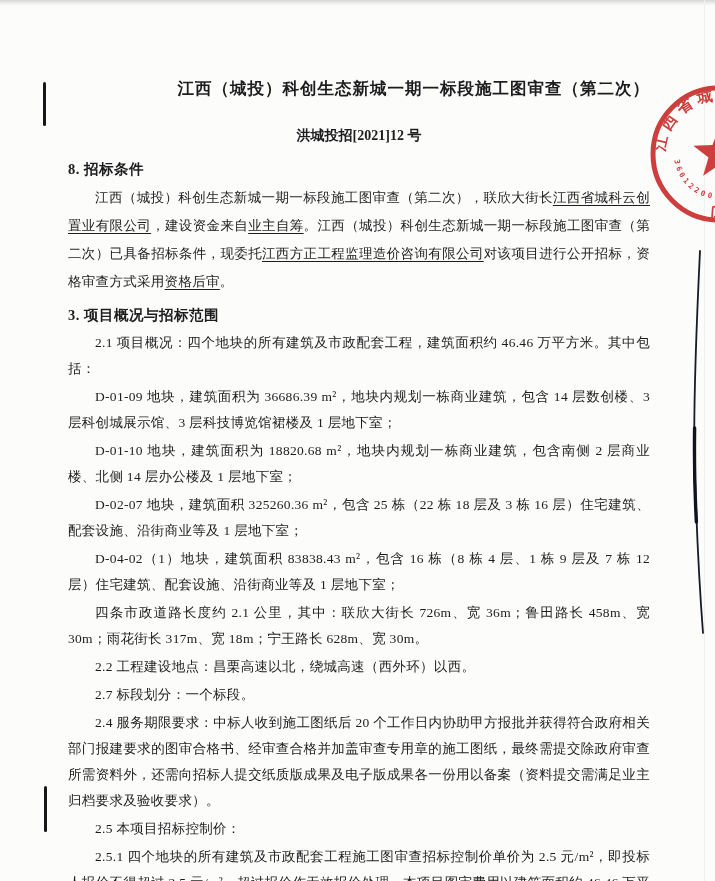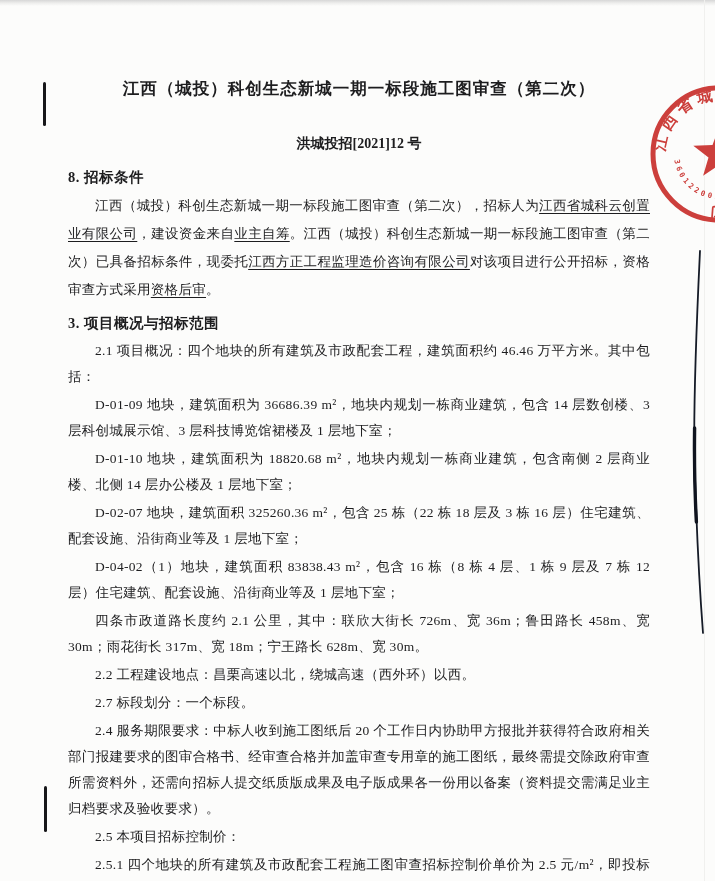--- a/index.html
+++ b/index.html
@@ -24,22 +24,22 @@
   }
   .mark1 { left:43px; top:82px;  height:44px; }
   .mark2 { left:44px; top:786px; height:46px; }
   .edge-svg, .seal-svg { position:absolute; pointer-events:none; }
   .edge-svg { left:0; top:0; }
   .seal-svg { left:639px; top:74px; opacity:0.92; }
   .doc {
     position:absolute; left:68px; top:78px; width:582px;
   }
   .title {
-    font-size:16.5px; font-weight:bold; text-align:center;
-    letter-spacing:1px; margin:0 0 35px 0;
+    font-size:16.5px; font-weight:bold; text-align:right;
+    letter-spacing:1px; margin:0 0 27px 0;
   }
   .subtitle {
     font-size:17px; font-weight:bold; text-align:center;
     letter-spacing:3px; margin:0 0 18px 0;
   }
   .doc-no {
     font-size:14px; font-weight:bold; text-align:center;
     margin:0 0 15px 0;
   }
   .sec-heading {
@@ -81,21 +81,21 @@
       <textPath href="#sealCodeArc" startOffset="6">3601220021836</textPath>
     </text>
     <polygon fill="#c9302c" points="80,53 86.5,71.1 105.7,71.7 90.5,83.4 95.9,101.8 80,91 64.1,101.8 69.5,83.4 54.3,71.7 73.5,71.1"></polygon>
   </svg>
 
   <main class="doc">
     <h1 class="title">江西（城投）科创生态新城一期一标段施工图审查（第二次）</h1>
     <div class="doc-no">洪城投招[2021]12 号</div>
 
     <h3 class="sec-heading">8. 招标条件</h3>
-    <p class="para para-s1"><span>江西（城投）科创生态新城一期一标段施工图审查（第二次），招标人为</span><u>江西省城科云创置业有限公司</u><span>，建设资金来自</span><u>业主自筹</u><span>。江西（城投）科创生态新城一期一标段施工图审查（第二次）已具备招标条件，现委托</span><u>江西方正工程监理造价咨询有限公司</u><span>对该项目进行公开招标，资格审查方式采用</span><u>资格后审</u><span>。</span></p>
+    <p class="para para-s1"><span>江西（城投）科创生态新城一期一标段施工图审查（第二次），联欣大街长</span><u>江西省城科云创置业有限公司</u><span>，建设资金来自</span><u>业主自筹</u><span>。江西（城投）科创生态新城一期一标段施工图审查（第二次）已具备招标条件，现委托</span><u>江西方正工程监理造价咨询有限公司</u><span>对该项目进行公开招标，资格审查方式采用</span><u>资格后审</u><span>。</span></p>
 
     <h3 class="sec-heading">3. 项目概况与招标范围</h3>
     <p class="para">2.1 项目概况：四个地块的所有建筑及市政配套工程，建筑面积约 46.46 万平方米。其中包括：</p>
     <p class="para">D-01-09 地块，建筑面积为 36686.39 m²，地块内规划一栋商业建筑，包含 14 层数创楼、3 层科创城展示馆、3 层科技博览馆裙楼及 1 层地下室；</p>
     <p class="para">D-01-10 地块，建筑面积为 18820.68 m²，地块内规划一栋商业建筑，包含南侧 2 层商业楼、北侧 14 层办公楼及 1 层地下室；</p>
     <p class="para">D-02-07 地块，建筑面积 325260.36 m²，包含 25 栋（22 栋 18 层及 3 栋 16 层）住宅建筑、配套设施、沿街商业等及 1 层地下室；</p>
     <p class="para">D-04-02（1）地块，建筑面积 83838.43 m²，包含 16 栋（8 栋 4 层、1 栋 9 层及 7 栋 12 层）住宅建筑、配套设施、沿街商业等及 1 层地下室；</p>
     <p class="para">四条市政道路长度约 2.1 公里，其中：联欣大街长 726m、宽 36m；鲁田路长 458m、宽 30m；雨花街长 317m、宽 18m；宁王路长 628m、宽 30m。</p>
     <p class="para">2.2 工程建设地点：昌栗高速以北，绕城高速（西外环）以西。</p>
     <p class="para">2.7 标段划分：一个标段。</p>

